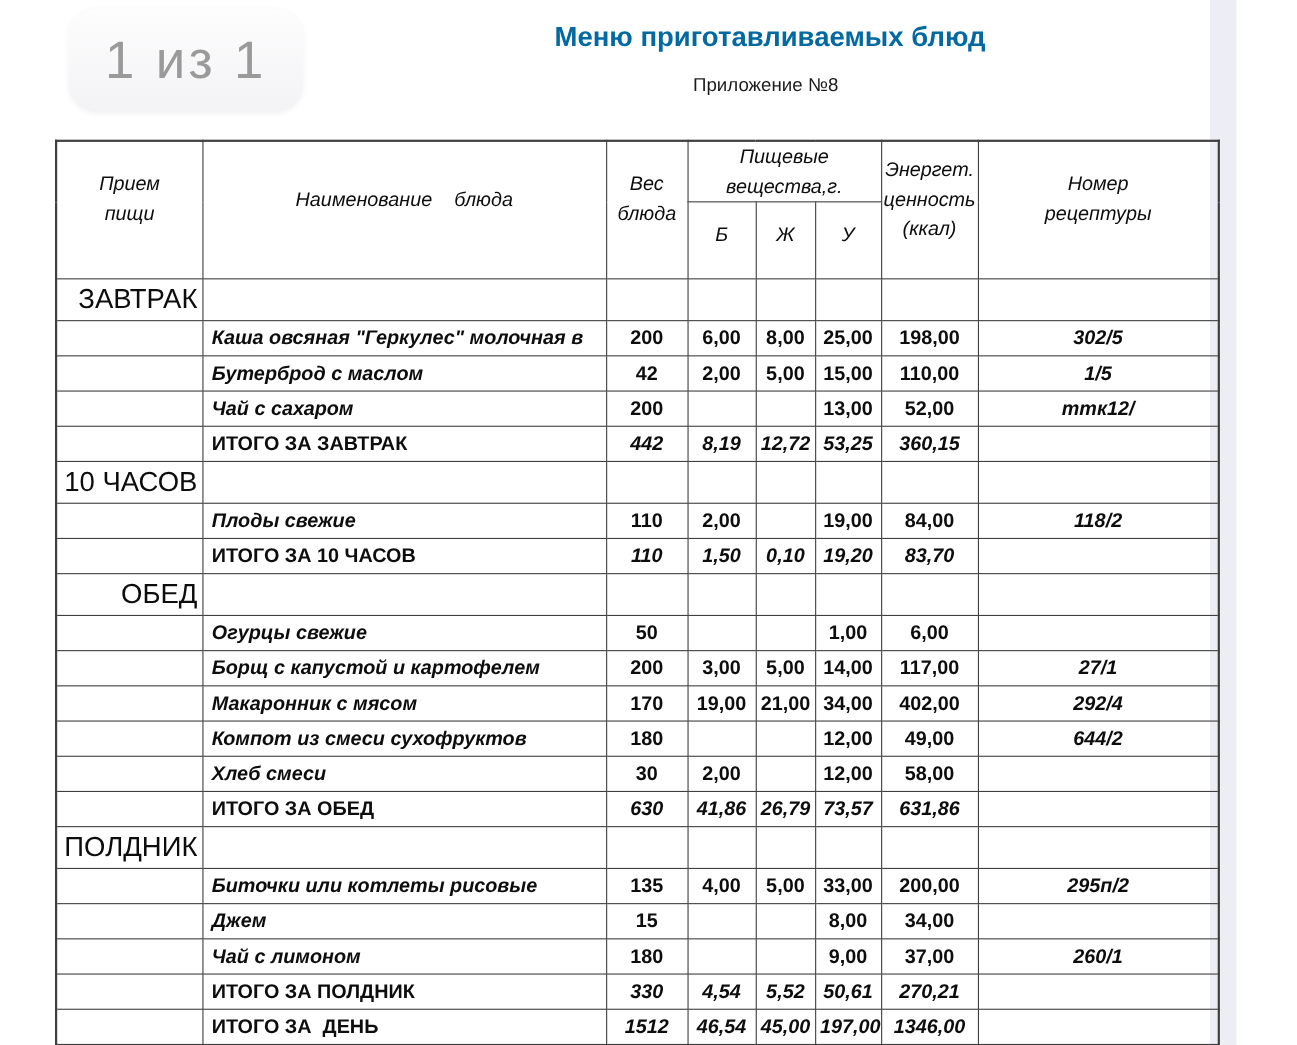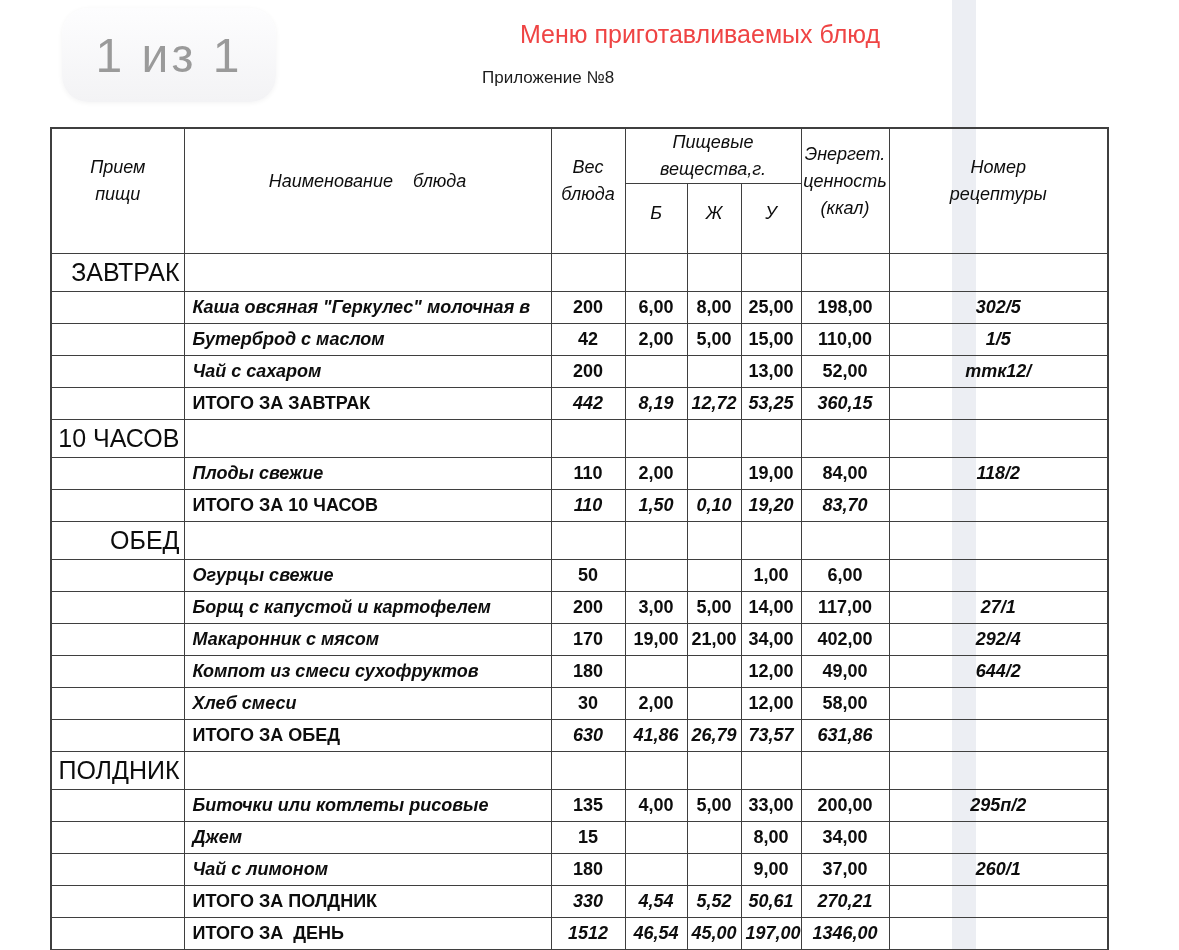--- a/index.html
+++ b/index.html
@@ -1,38 +1,38 @@
 <!DOCTYPE html>
 <html style="--table-border: #3f3f3f; --page-edge: #eceef3; --indicator-text: #9a9a9a;"><head>
 <meta charset="utf-8">
 <style>
   * { margin:0; padding:0; box-sizing:border-box; }
   html,body { width:1179px; height:950px; background:#ffffff; overflow:hidden; }
   .page {
-    position:relative; width:976px; height:950px; background:#ffffff;
+    position:relative; width:1124px; height:950px; background:#ffffff;
     font-family:"Liberation Sans", sans-serif; color:#0d0d0d;
   }
   .edge-strip {
     position:absolute; top:0; right:0; width:24px; height:950px;
     background:var(--page-edge,#eceef3);
   }
   .page-pill {
     position:absolute; left:62px; top:8px; width:214px; height:94px;
     border-radius:26px;
     background:linear-gradient(180deg,#fdfdfe 0%,#f3f3f5 100%);
     box-shadow:0 1px 5px rgba(0,0,0,0.05);
     display:flex; align-items:center; justify-content:center;
   }
   .page-pill span {
     font-size:48px; color:var(--indicator-text,#9a9a9a); letter-spacing:3px;
   }
   .doc-header {
     position:absolute; left:420px; top:20px; width:560px; text-align:center;
   }
-  .doc-title { font-size:25px; font-weight:400; color:#ef4444; }
+  .doc-title { font-size:25px; font-weight:700; color:#0369a1; }
   .doc-subtitle { font-size:16.5px; font-weight:700; margin-top:3px; color:#0a0a0a; }
   .appendix {
     position:absolute; top:66px; right:94px; width:400px; text-align:left;
     font-size:17px; line-height:23px; color:#1c1c1c;
   }
   table.menu {
     position:absolute; left:50px; top:127px;
     width:1057px; table-layout:fixed; border-collapse:collapse;
     border:2px solid var(--table-border,#3f3f3f);
   }

